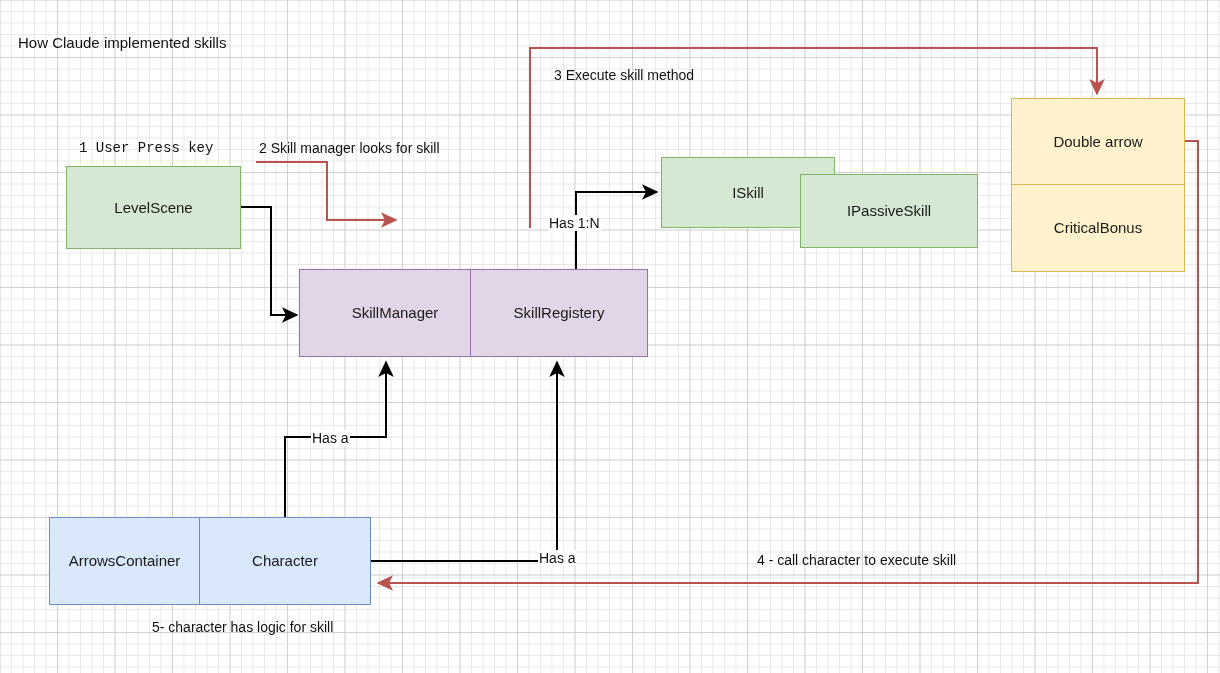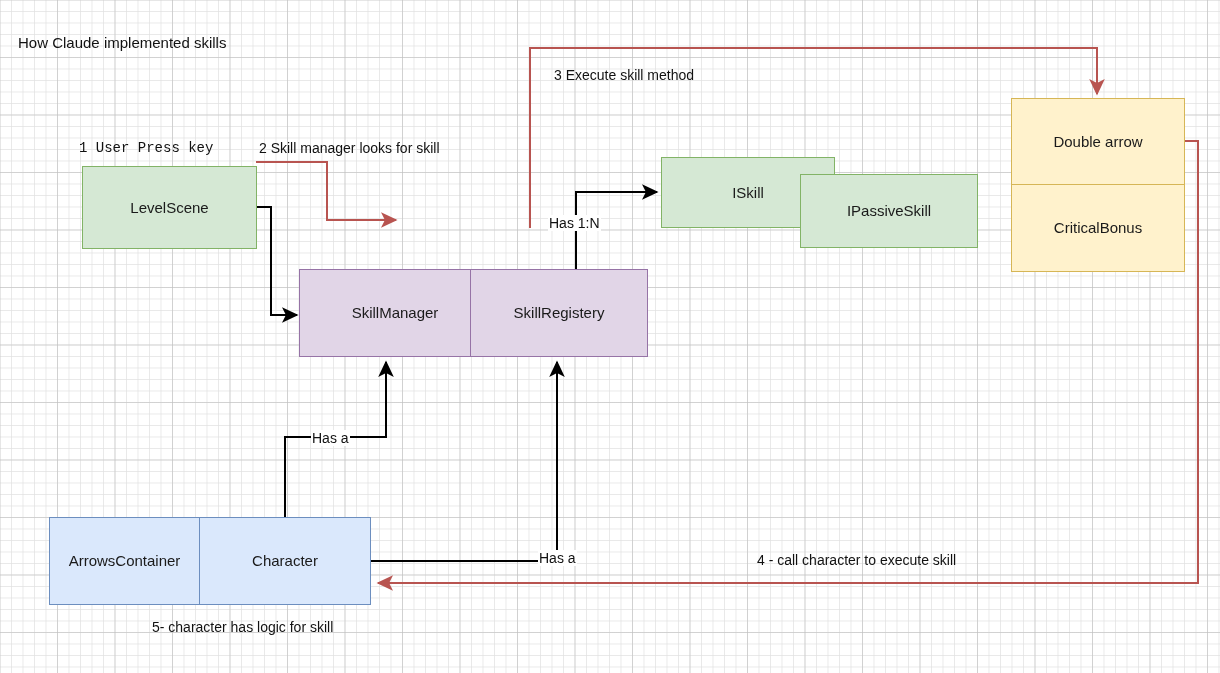--- a/index.html
+++ b/index.html
@@ -98,21 +98,21 @@
 
     <path d="M 576 272 L 576 192 L 657 192" fill="none" stroke="#000000" stroke-width="2" marker-end="url(#arrow-black)"></path>
 
     <path d="M 285 517 L 285 437 L 386 437 L 386 362" fill="none" stroke="#000000" stroke-width="2" marker-end="url(#arrow-black)"></path>
 
     <path d="M 370 561 L 557 561 L 557 362" fill="none" stroke="#000000" stroke-width="2" marker-end="url(#arrow-black)"></path>
 
     <path d="M 1184 141 L 1198 141 L 1198 583 L 378 583" fill="none" stroke="#b85450" stroke-width="2" marker-end="url(#arrow-red)"></path>
   </svg>
 
-  <div class="node green" style="left:66px; top:166px; width:175px; height:83px;margin-left:16px;">
+  <div class="node green" style="left:66px; top:166px; width:175px; height:83px;">
     <span>LevelScene</span>
   </div>
 
   <div class="node purple" style="left:299px; top:269px; width:192px; height:88px;">
     <span>SkillManager</span>
   </div>
 
   <div class="node purple" style="left:470px; top:269px; width:178px; height:88px;">
     <span>SkillRegistery</span>
   </div>

